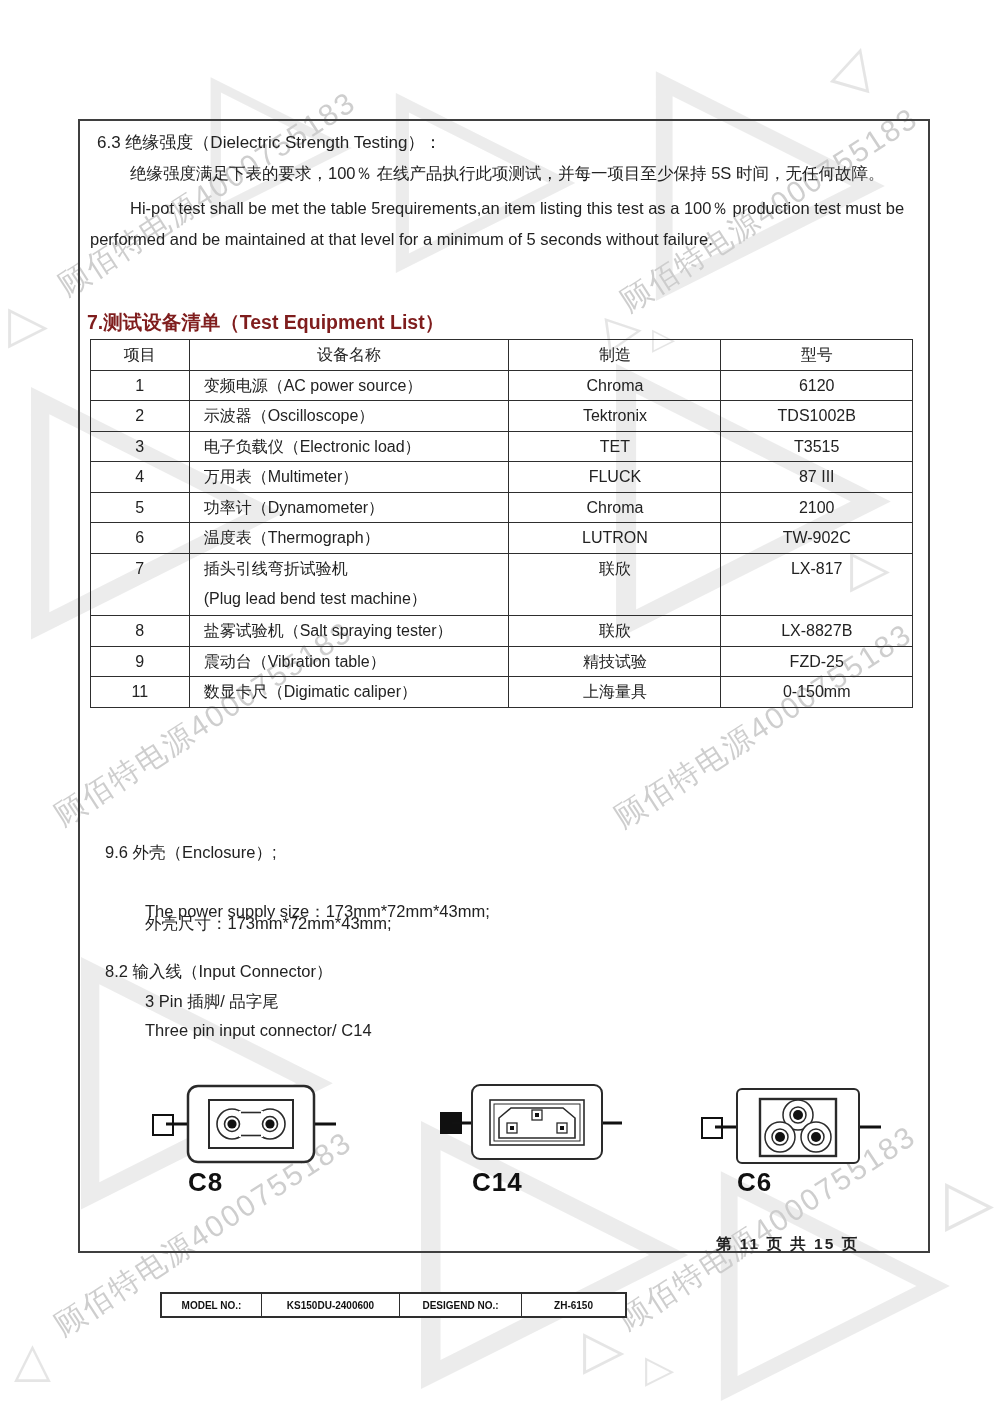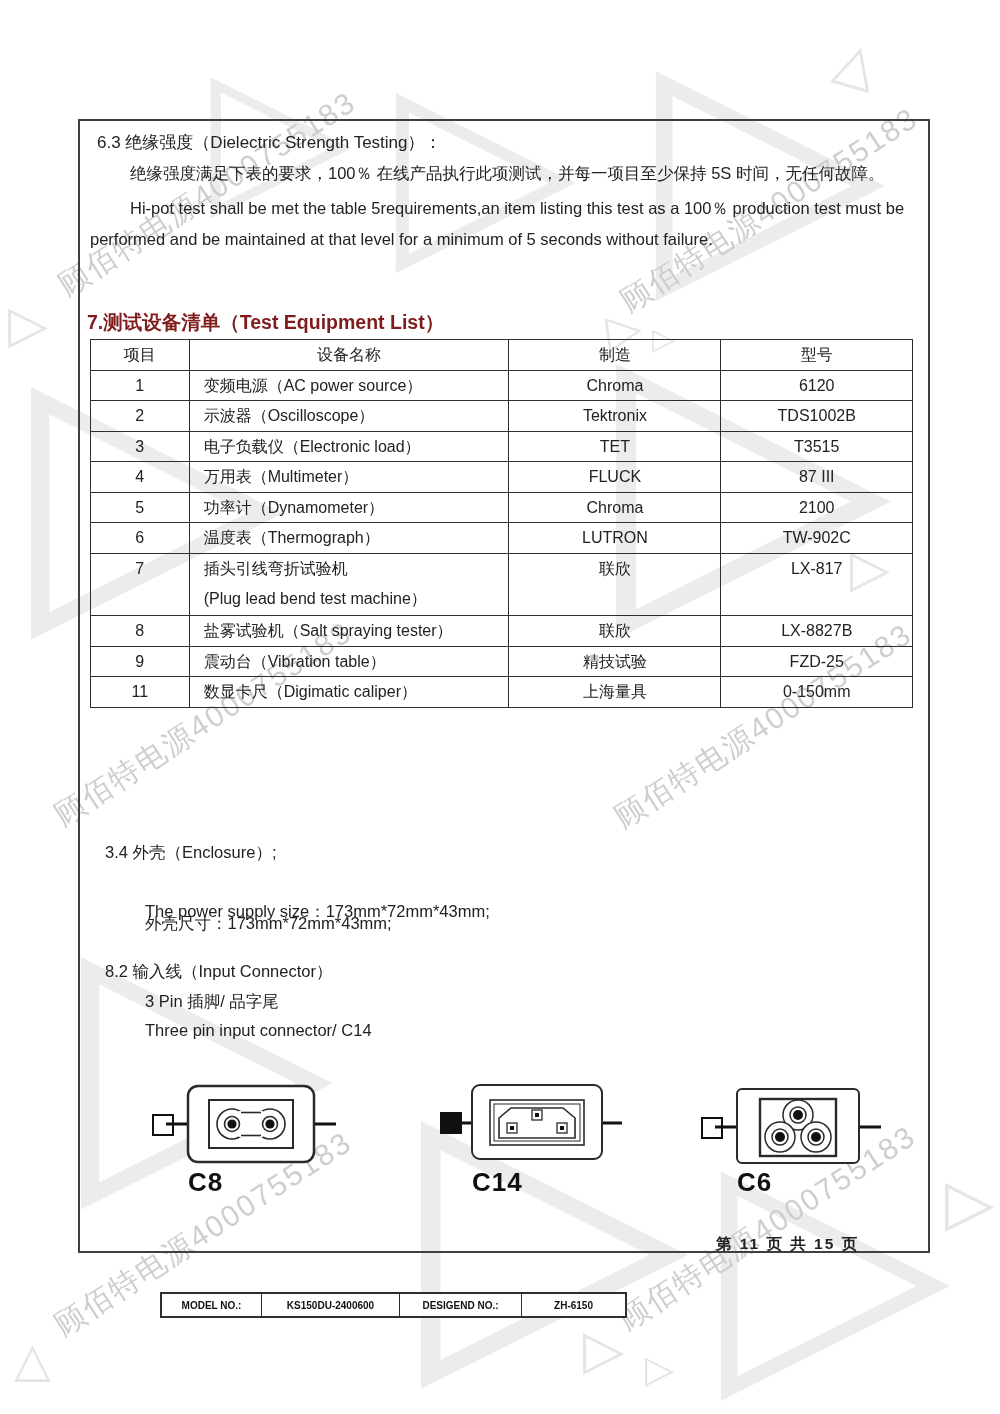--- a/index.html
+++ b/index.html
@@ -196,21 +196,21 @@
             <td class="c-item">11</td>
             <td class="c-name">
               <div>数显卡尺（Digimatic caliper）</div>
             </td>
             <td class="c-maker">上海量具</td>
             <td class="c-model">0-150mm</td>
           </tr>
         </tbody>
     </table>
 
-    <div class="abs t16" style="left:25px; top:721px;">3.4 外壳（Enclosure）;</div>
+    <div class="abs t16" style="left:25px; top:721px;">9.6 外壳（Enclosure）;</div>
     <div class="abs t16" style="left:65px; top:792px;">外壳尺寸：173mm*72mm*43mm;</div>
     <div class="abs t16" style="left:65px; top:780px;">The power supply size：173mm*72mm*43mm;</div>
     <div class="abs t16" style="left:25px; top:840px;">8.2 输入线（Input Connector）</div>
     <div class="abs t16" style="left:65px; top:870px;">3 Pin 插脚/   品字尾</div>
     <div class="abs t16" style="left:65px; top:900px;">Three pin input connector/   C14</div>
 
     <div class="connector-group" style="left:0; top:0;">
       <div class="checkbox" style="left:72px; top:993px;"></div>
       <svg class="abs" style="left:86px; top:963px;" width="170" height="80" viewBox="0 0 170 80">
         <line x1="0" y1="40" x2="170" y2="40" stroke="#111" stroke-width="3"></line>

